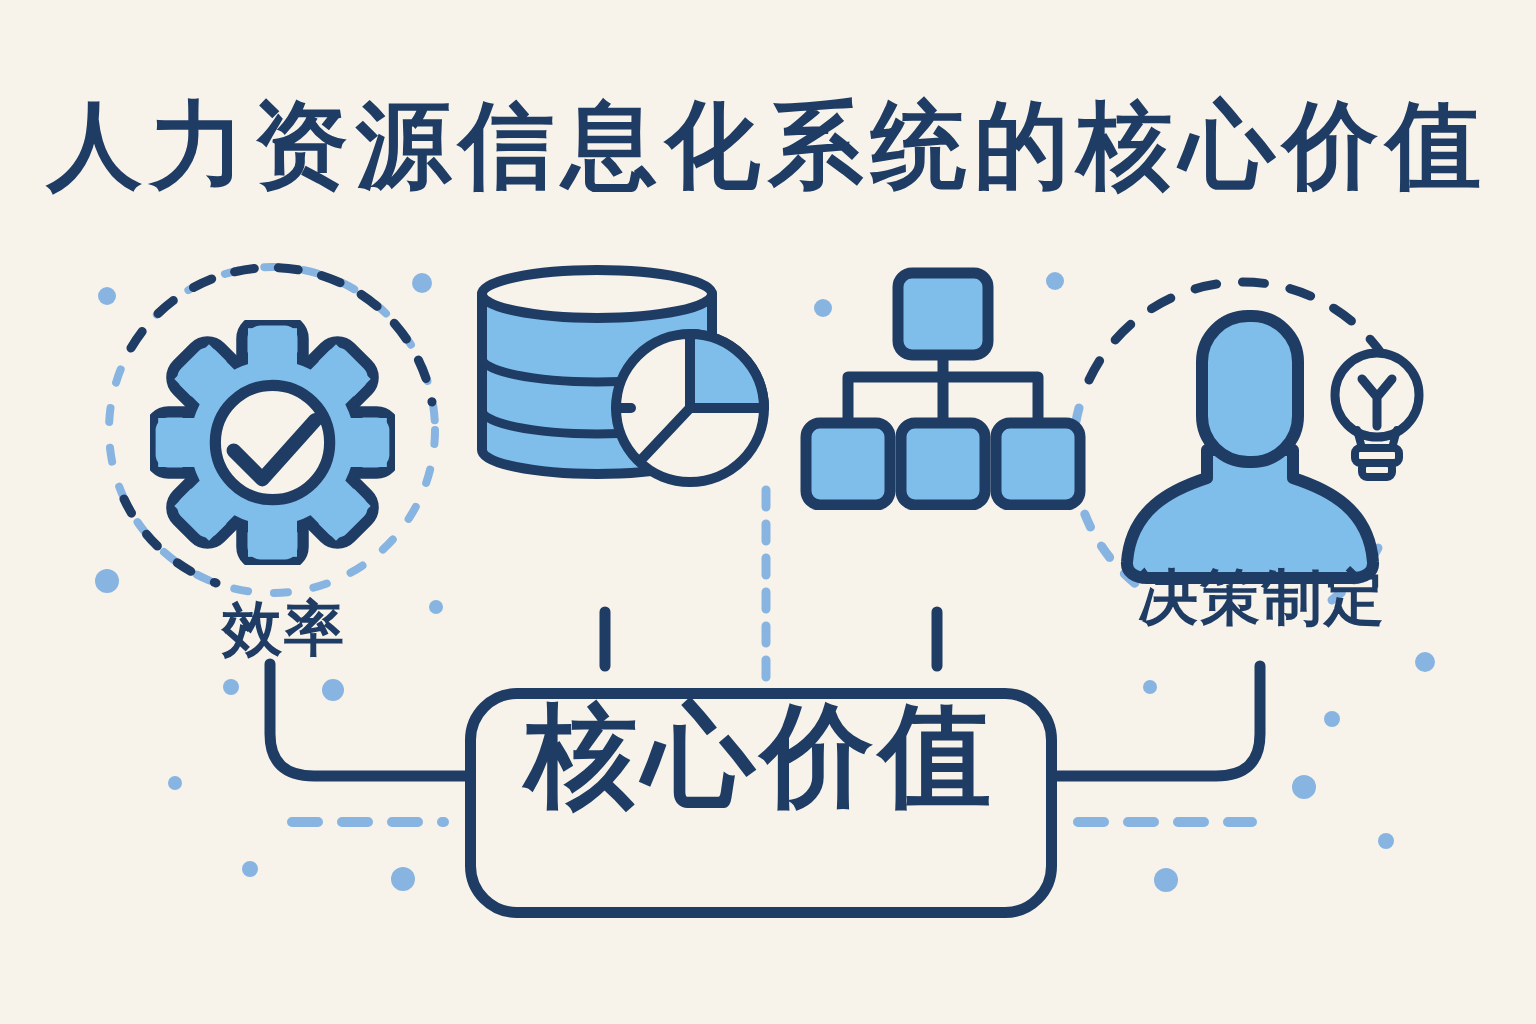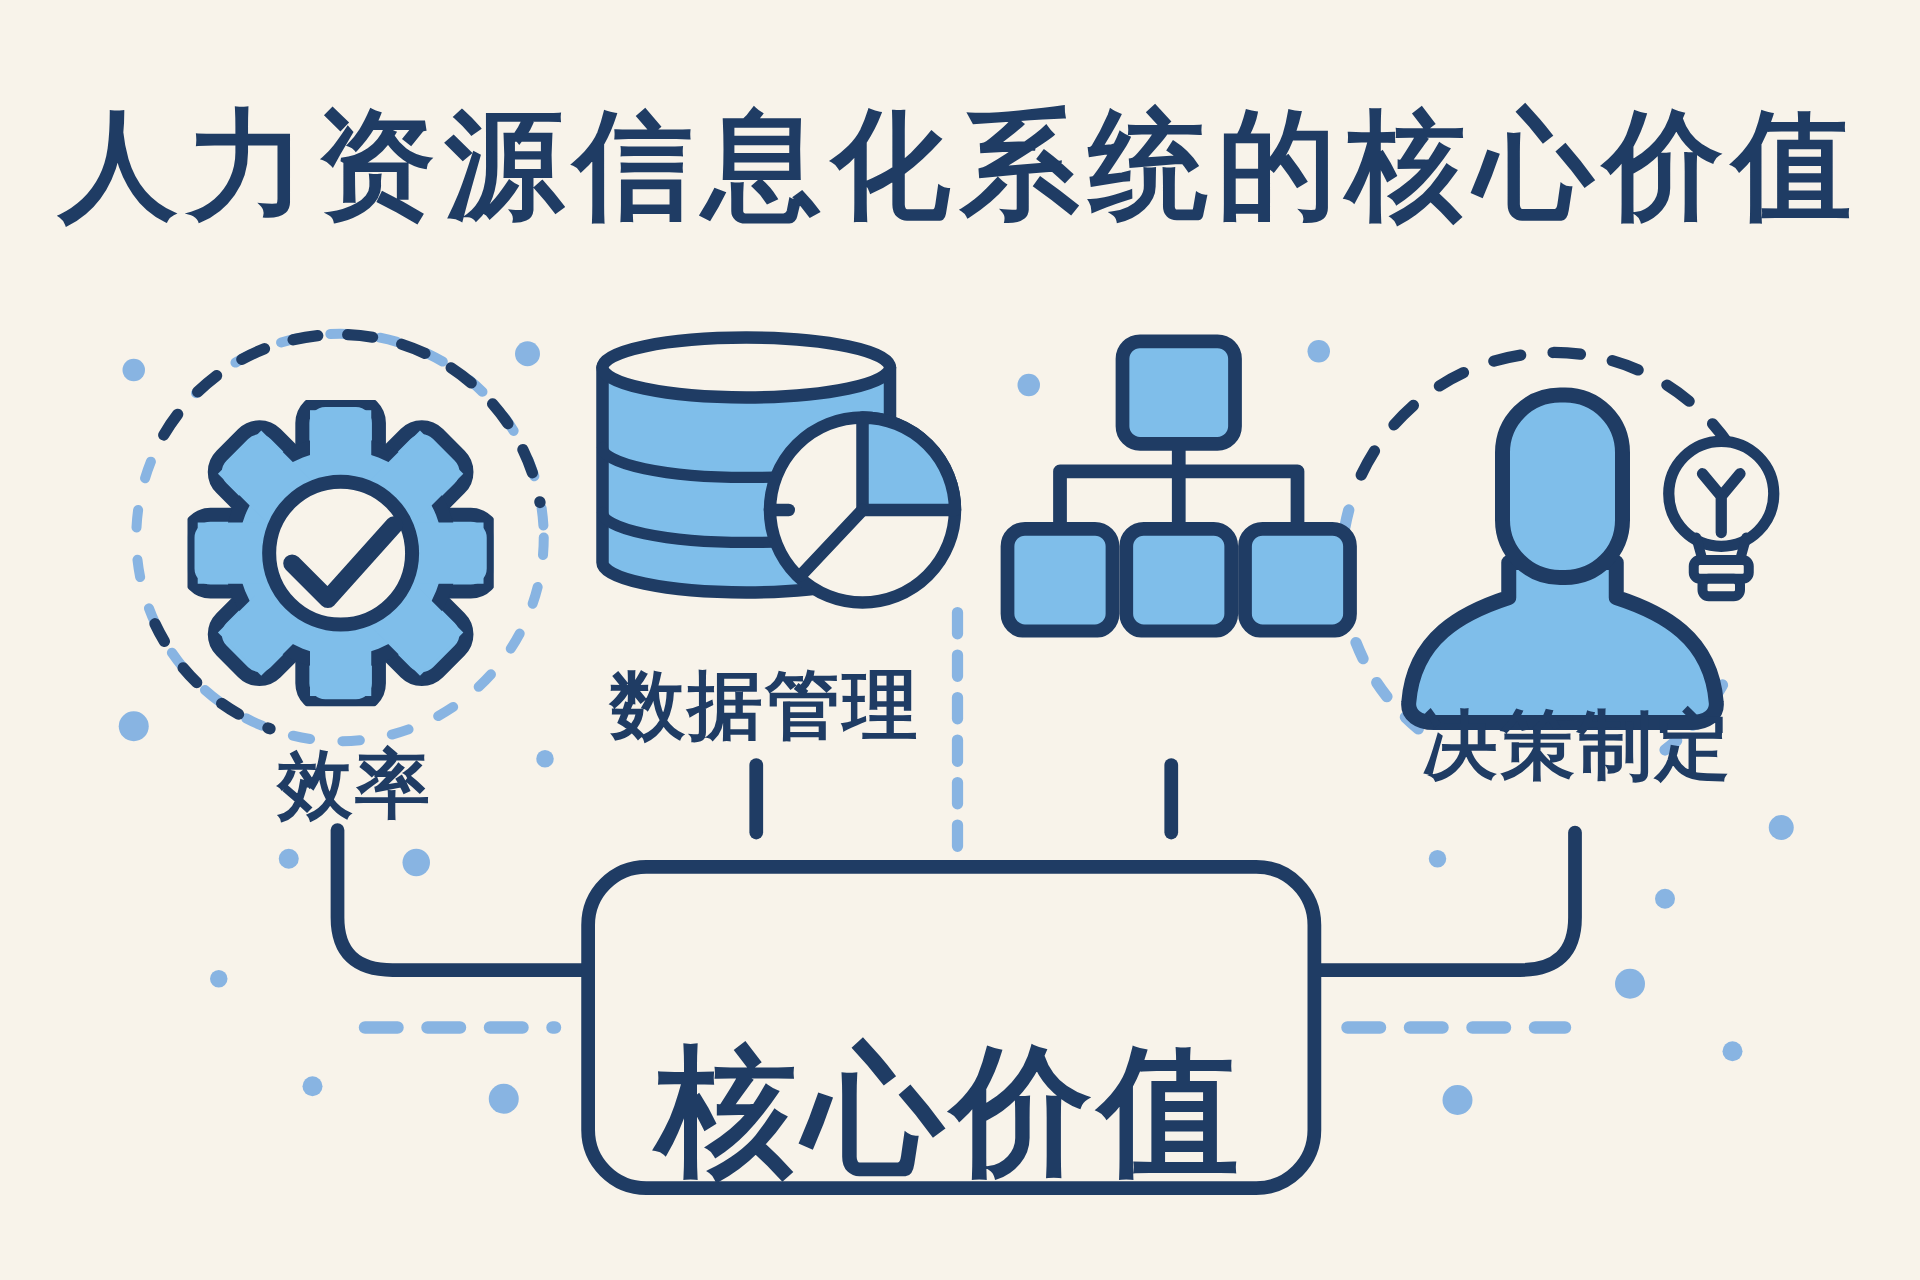--- a/index.html
+++ b/index.html
@@ -9,39 +9,39 @@
     --accent-dot-blue:#88B4E2;
     --cream:#F8F3EA;
   }
   html,body{margin:0;padding:0;background:var(--background);}
   .canvas{
     position:relative;width:1536px;height:1024px;overflow:hidden;
     background:var(--background);
     font-family:"DejaVu Sans","Liberation Sans",sans-serif;
   }
   .title{
-    position:absolute;left:0;right:0;top:84px;margin:0;
+    position:absolute;left:0;right:0;top:84px;margin:12px;
     text-align:center;font-size:95px;line-height:1.05;font-weight:800;
     letter-spacing:8px;color:var(--navy);white-space:nowrap;
   }
   .bg-svg,.icon-svg{position:absolute;}
   .bg-svg{left:0;top:0;}
   .item-label{
     position:absolute;width:320px;text-align:center;
     font-size:60px;font-weight:800;color:var(--navy);line-height:1;
     letter-spacing:2px;white-space:nowrap;
   }
   .label-1{left:124px;top:598px;}
   .label-2{left:452px;top:535px;}
   .label-3{left:782px;top:534px;font-size:58px;}
   .label-4{left:1102px;top:567px;}
   .core-box{
-    position:absolute;left:465px;top:688px;width:592px;height:268px;
+    position:absolute;left:465px;top:688px;width:592px;height:230px;
     border:11px solid var(--navy);border-radius:52px;box-sizing:border-box;
-    display:flex;align-items:flex-end;justify-content:center;
+    display:flex;align-items:flex-start;justify-content:center;
     background:var(--cream);
   }
   .core-box span{
     font-size:112px;font-weight:800;color:var(--navy);letter-spacing:6px;
     line-height:1;white-space:nowrap;
   }
   
   .sn{stroke:var(--navy);}
   .slb{stroke:var(--accent-dot-blue);}
   .fb{fill:var(--light-blue);}
@@ -155,20 +155,19 @@
         <circle class="fc sn" cx="262" cy="95" r="42" stroke-width="9"></circle>
         <path class="fn sn" d="M247,79 L262,97 M277,79 L262,97 M262,97 L262,126" stroke-width="9"></path>
         <path class="fn sn" d="M242,130 L247,148 M282,130 L277,148" stroke-width="8"></path>
         <rect class="fc sn" x="240" y="148" width="44" height="15" rx="5" stroke-width="8"></rect>
         <rect class="fc sn" x="247" y="163" width="30" height="14" rx="5" stroke-width="8"></rect>
       </g>
     </g>
   </svg>
 
   <div class="item-label label-1">效率</div>
-  <div class="item-label label-2">数据管理</div>
   <div class="item-label label-4">决策制定</div>
 
   <div class="core-box">
     <span>核心价值</span>
   </div>
 
 </div>
 
 </body></html>

